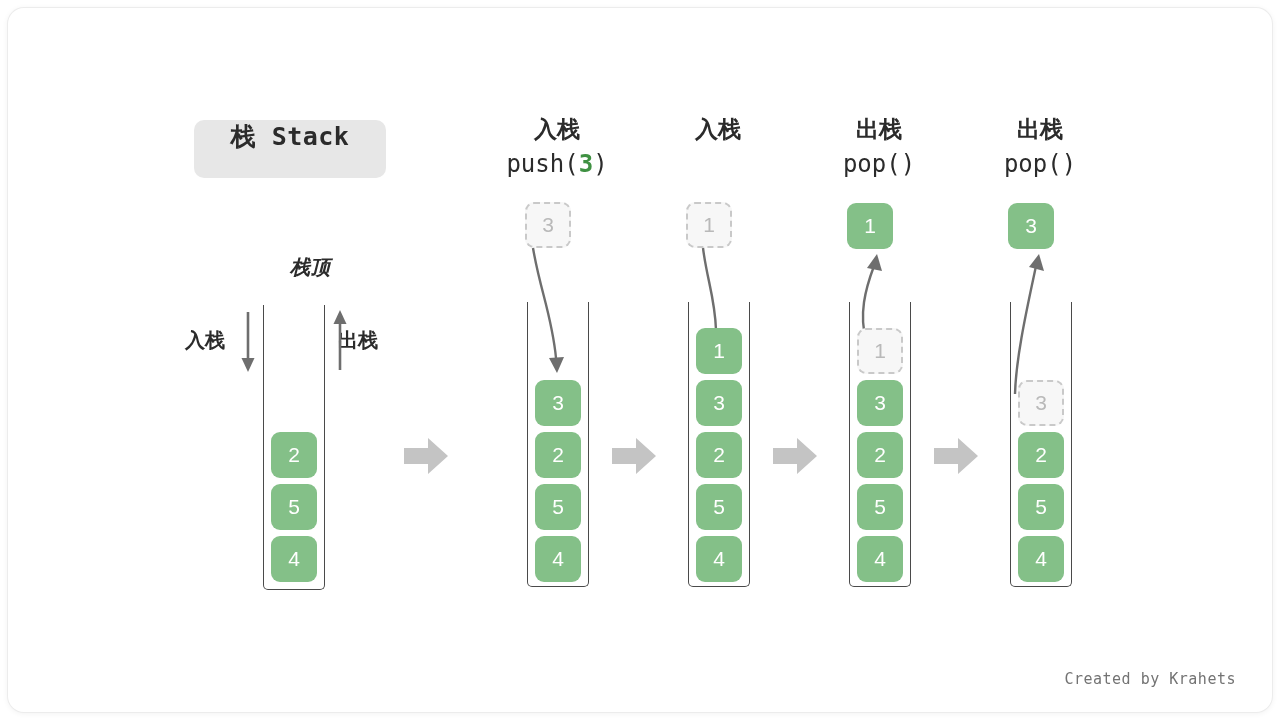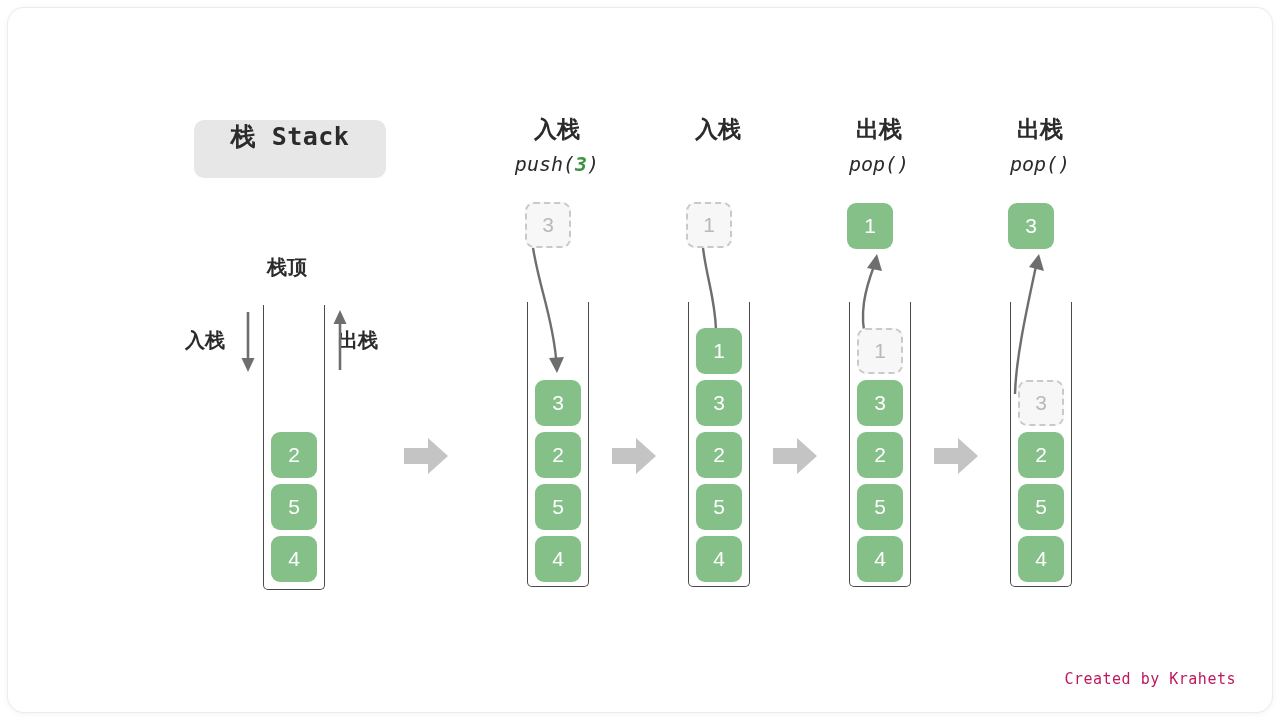--- a/index.html
+++ b/index.html
@@ -55,25 +55,24 @@
   }
   .col-head .line1 {
     font-size: 23px;
     font-weight: bold;
     color: #2b2b2b;
     line-height: 34px;
     white-space: pre;
   }
   .col-head .line2 {
     font-family: "DejaVu Sans Mono", "Liberation Mono", monospace;
-    font-size: 20px;
+    font-size: 24px;
     color: #2b2b2b;
     line-height: 36px;
     white-space: pre;
-    font-style: italic;
   }
   .col-head .line2 .hl {
     color: #3f9142;
     font-weight: bold;
   }
 
   
   .stack-box {
     width: 62px;
     height: 285px;
@@ -122,39 +121,39 @@
     width: 160px;
     white-space: pre;
   }
 
   
   #footer {
     right: 36px;
     bottom: 24px;
     font-family: "DejaVu Sans Mono", "Liberation Mono", monospace;
     font-size: 15px;
-    color: #be185d;
+    color: #737373;
     letter-spacing: 0.5px;
     white-space: pre;
   }
 
   svg { overflow: visible; }
 </style>
 </head>
 <body>
 
 <div id="card">
 
   <div class="abs" id="title-chip">
     <span class="t">栈 Stack</span>
   </div>
 
   <div class="abs" style="left:198px; top:240px; width:176px; height:400px;">
 
-    <div class="abs cap-label" style="left:1px; top:6px;">栈顶</div>
+    <div class="abs cap-label" style="left:24px; top:6px;font-style:italic;">栈顶</div>
 
     <div class="abs stack-box" style="left:57px; top:57px;"></div>
 
     <div class="abs side-label" style="left:-21px; top:79px;">入栈</div>
     <svg class="abs" width="22" height="66" style="left:31px; top:62px;">
       <line x1="11" y1="2" x2="11" y2="50" stroke="#6e6e6e" stroke-width="2.6"></line>
       <polygon points="11,62 4.5,48 17.5,48" fill="#6e6e6e"></polygon>
     </svg>
 
     <div class="abs side-label" style="left:132px; top:79px;">出栈</div>

